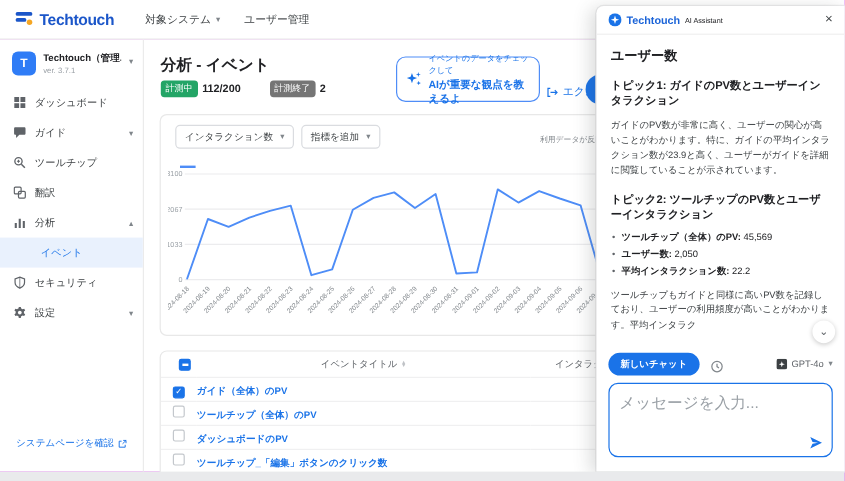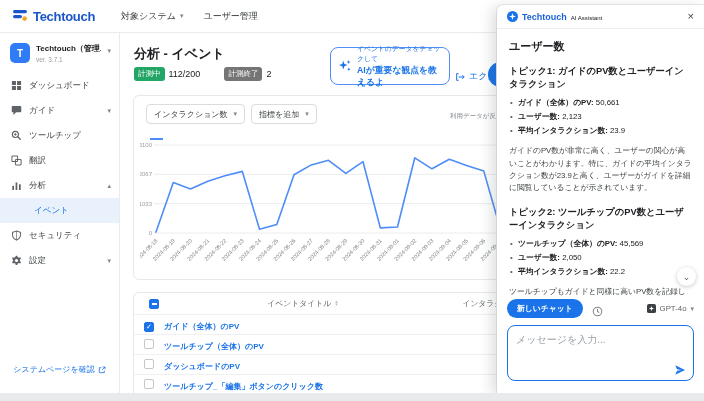--- a/index.html
+++ b/index.html
@@ -39,21 +39,21 @@
     color:#1a73e8; display:flex; align-items:center; justify-content:center; gap:3px; cursor:pointer; }
   .sys-link .icon { width:8px; height:8px; color:#1a73e8; }
   .sys-link .icon svg { width:100%; height:100%; }
 
   
   .main { position:absolute; left:120px; top:33px; right:0; bottom:8px; background:#fff; }
   .page-title { position:absolute; left:14px; top:12px; font-size:13px; font-weight:bold; color:#202124; }
   .badges { position:absolute; left:14px; top:34px; display:flex; gap:24px; align-items:center; }
   .badge-group { display:flex; gap:4px; align-items:center; }
   .badge { color:#fff; font-size:7.5px; padding:2px 4px; border-radius:3px; }
-  .badge-val { font-size:9px; font-weight:normal; color:#202124; }
+  .badge-val { font-size:9px; font-weight:bold; color:#202124; }
   .ai-callout { position:absolute; left:210px; top:14px; width:120px; height:38px; background:#fff;
     border:1.5px solid #4f8df7; border-radius:8px; display:flex; align-items:center; gap:5px;
     padding:0 7px; cursor:pointer; }
   .callout-icon { width:14px; height:14px; color:#1a73e8; flex:0 0 14px; }
   .callout-icon svg { width:100%; height:100%; }
   .callout-line1 { font-size:6.8px; color:#1a73e8; }
   .callout-line2 { font-size:8.8px; font-weight:bold; color:#1a73e8; margin-top:1px; }
   .export-btn { position:absolute; left:335px; top:37px; display:flex; align-items:center; gap:4px;
     font-size:9px; color:#1a73e8; cursor:pointer; }
   .export-btn .icon { width:10px; height:10px; }
@@ -115,21 +115,21 @@
   .new-chat-btn { background:#1a73e8; color:#fff; border:none; font-size:7.8px; font-weight:bold;
     border-radius:11px; padding:4px 10px; cursor:pointer; font-family:inherit; }
   .history-icon { width:11px; height:11px; color:#80868b; cursor:pointer; }
   .history-icon svg { width:100%; height:100%; }
   .model-select { margin-left:auto; display:flex; align-items:center; gap:4px; font-size:7.8px;
     color:#5f6368; cursor:pointer; }
   .model-icon { width:9px; height:9px; }
   .model-icon svg { width:100%; height:100%; display:block; }
   .input-wrap { margin:3px 10px 12px; height:62px; position:relative; }
   .chat-input { width:100%; height:100%; border:1.5px solid #1a73e8; border-radius:8px; resize:none;
-    font-family:inherit; font-size:10px; color:#202124; padding:7px 8px; outline:none; }
+    font-family:inherit; font-size:13px; color:#202124; padding:7px 8px; outline:none; }
   .chat-input::placeholder { color:#9aa0a6; }
   .send-icon { position:absolute; right:8px; bottom:7px; width:12px; height:12px; color:#1a73e8; cursor:pointer; }
   .send-icon svg { width:100%; height:100%; }
 
   .bottom-strip { position:absolute; left:0; right:0; bottom:0; height:8px; background:#e9eaec; z-index:8; }
 </style>
 </head>
 <body>
 
 <div class="app">
@@ -389,25 +389,20 @@
           </svg>
         </span>
       <span class="panel-brand">Techtouch</span>
       <span class="panel-sub">AI Assistant</span>
       <span class="panel-close">×</span>
     </div>
     <div class="panel-body">
       <div class="panel-title">ユーザー数</div>
       <div id="topics">
           <div class="topic-head">トピック1: ガイドのPV数とユーザーインタラクション</div>
-          <ul class="topic-list">
-            <li><b>ガイド（全体）のPV: </b>50,661</li>
-            <li><b>ユーザー数: </b>2,123</li>
-            <li><b>平均インタラクション数: </b>23.9</li>
-          </ul>
           <p class="topic-para">ガイドのPV数が非常に高く、ユーザーの関心が高いことがわかります。特に、ガイドの平均インタラクション数が23.9と高く、ユーザーがガイドを詳細に閲覧していることが示されています。</p>
           <div class="topic-head">トピック2: ツールチップのPV数とユーザーインタラクション</div>
           <ul class="topic-list">
             <li><b>ツールチップ（全体）のPV: </b>45,569</li>
             <li><b>ユーザー数: </b>2,050</li>
             <li><b>平均インタラクション数: </b>22.2</li>
           </ul>
           <p class="topic-para">ツールチップもガイドと同様に高いPV数を記録しており、ユーザーの利用頻度が高いことがわかります。平均インタラク</p>
         </div>
     </div>

